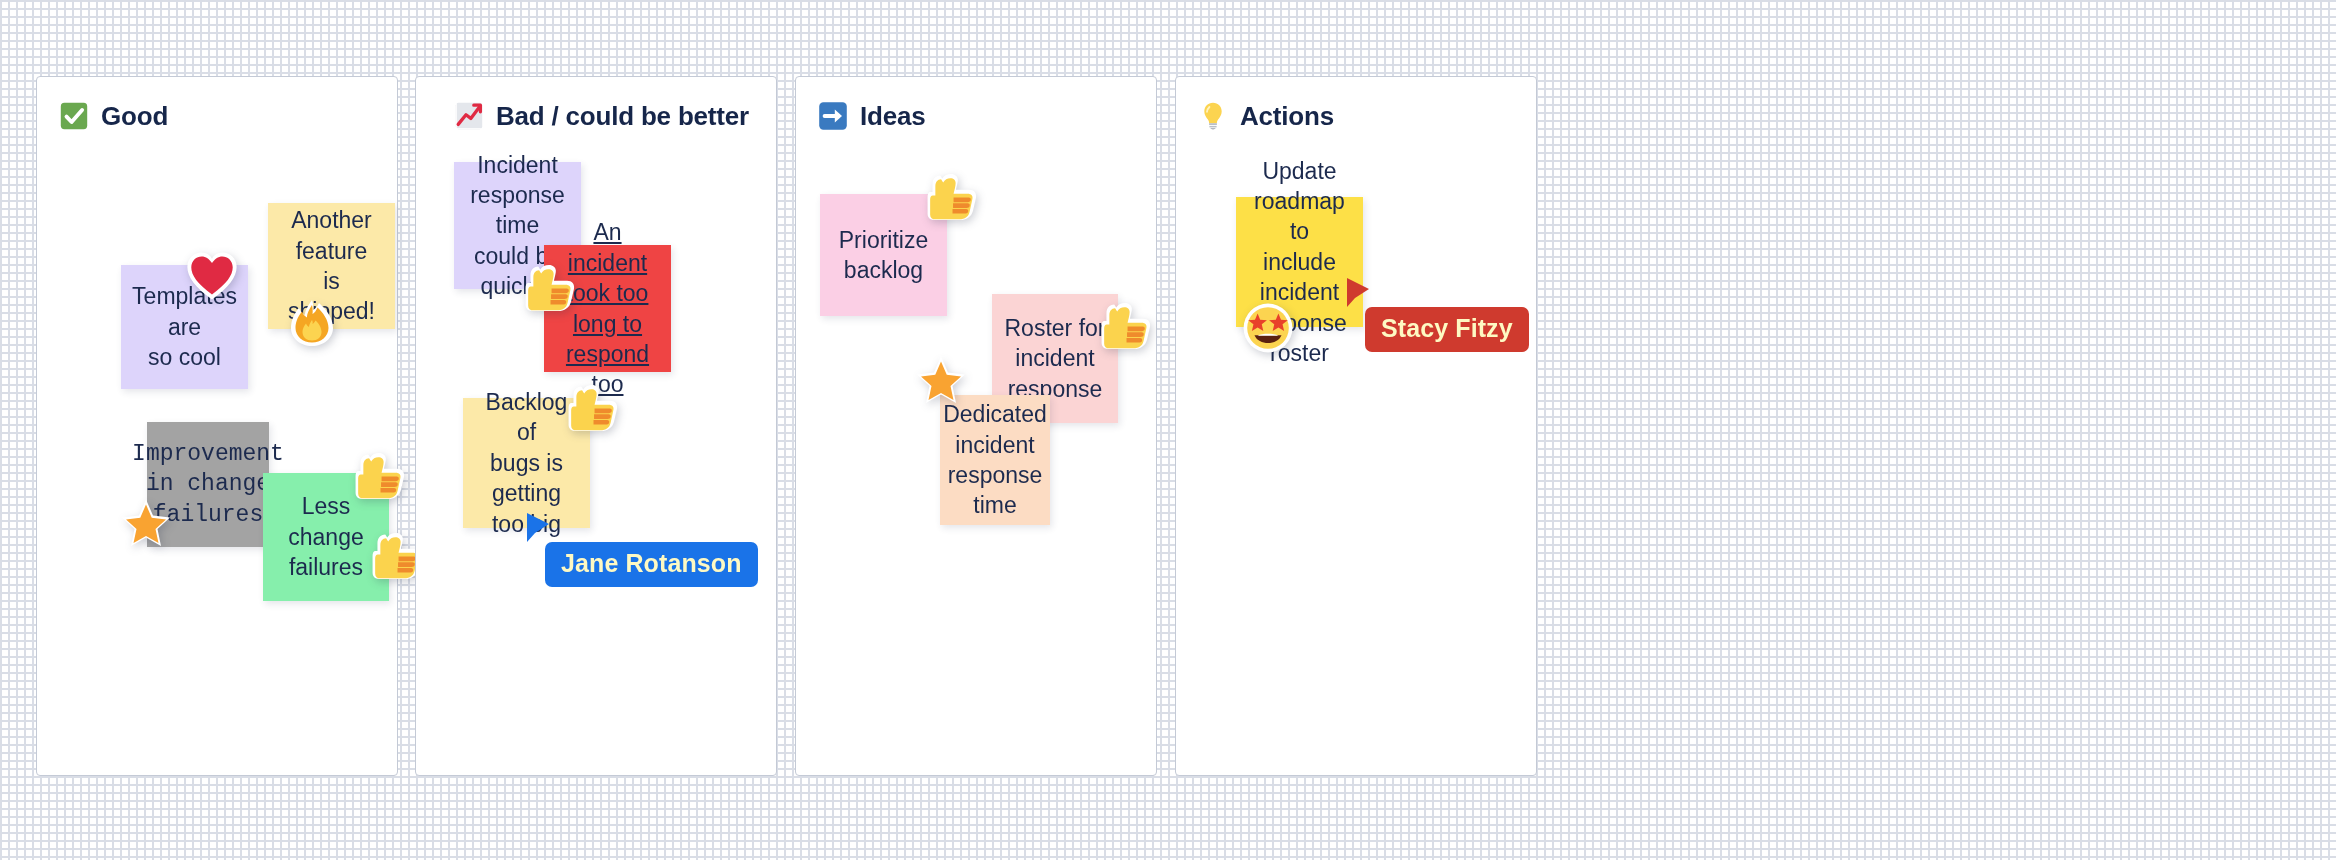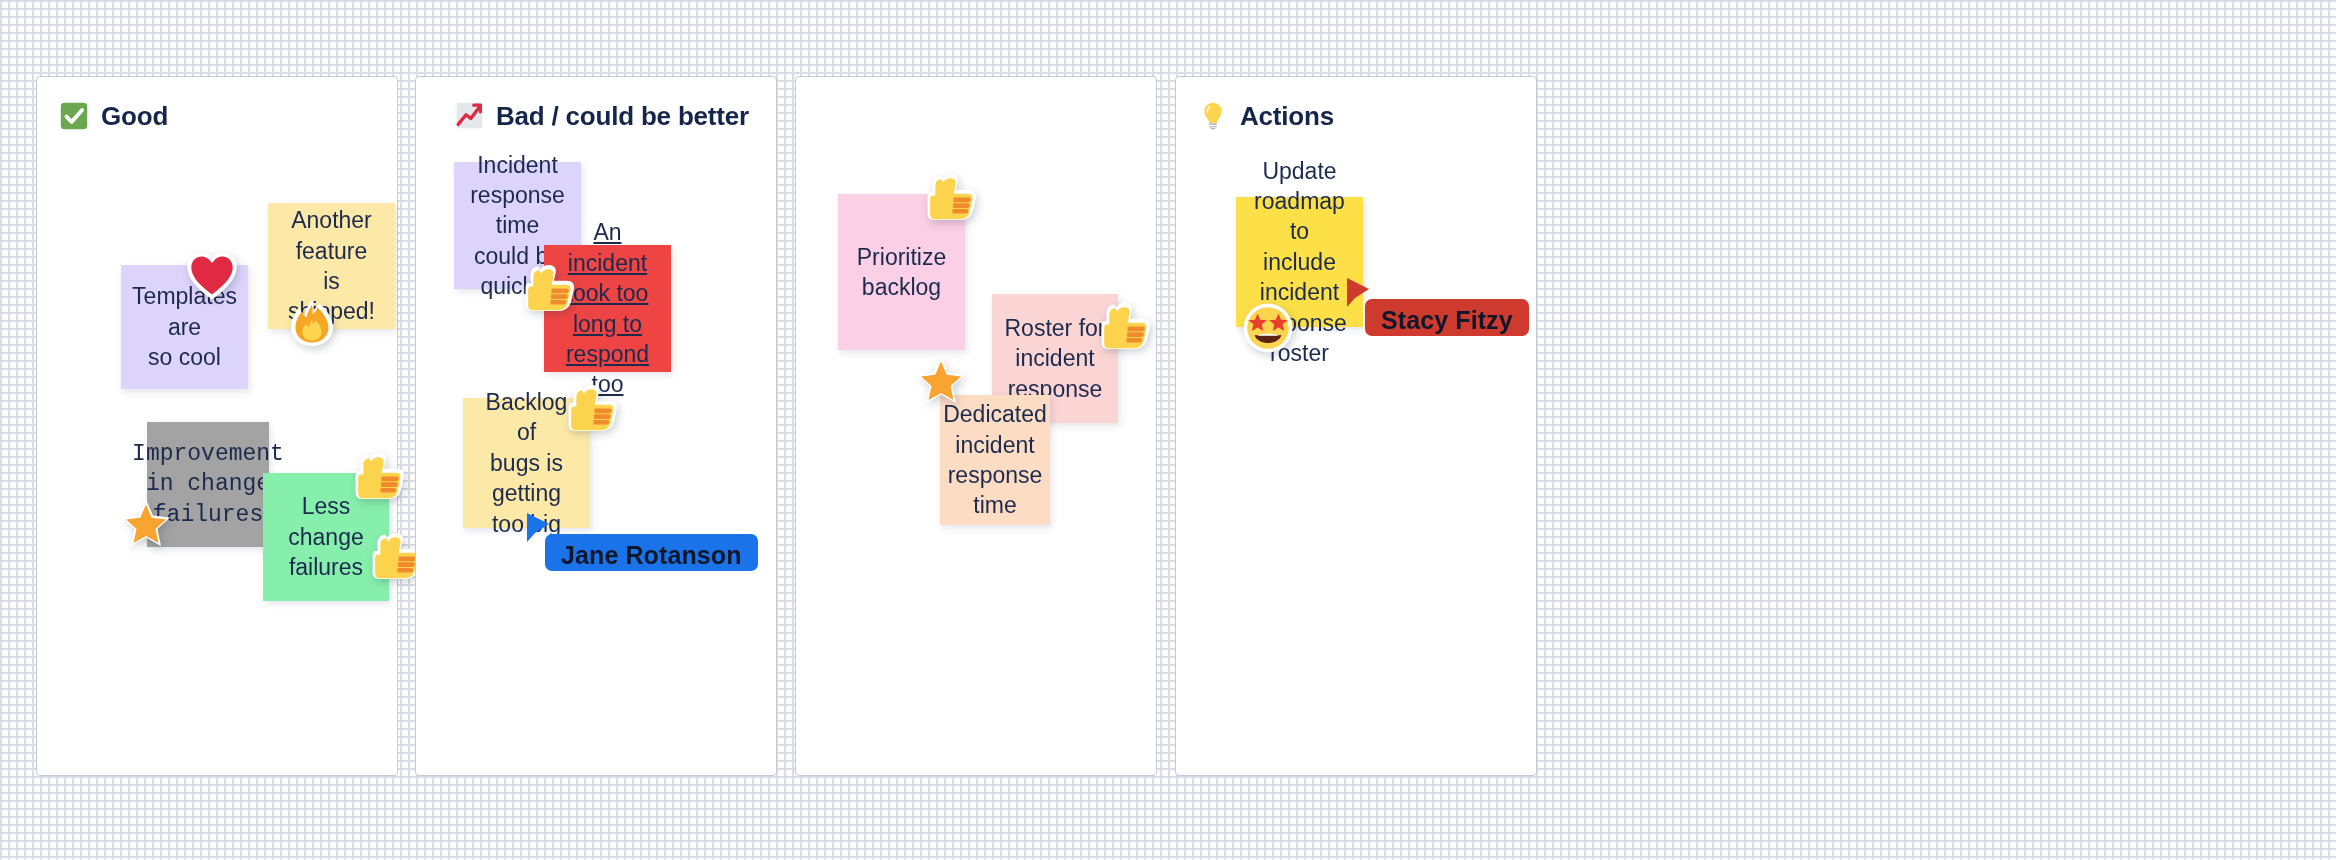--- a/index.html
+++ b/index.html
@@ -96,27 +96,28 @@
     filter: drop-shadow(2px 3px 4px rgba(30,40,70,0.22));
   }
   .sticker svg { width: 100%; height: 100%; display: block; }
 
   .cursor {
     position: absolute;
     pointer-events: none;
   }
   .cursor-label {
     position: absolute;
-    color: #0f172a;
+    color: #fef9c3;
     font-size: 25px;
     font-weight: bold;
-    padding: 7px 16px 1px 16px;
+    padding: 7px 16px 9px 16px;
     border-radius: 7px;
     white-space: nowrap;
     letter-spacing: 0.1px;
+    margin-top: 8px;
   }
 </style>
 </head>
 <body>
 
 <div id="board">
   <div id="gridv">
       <div class="gl-v" style="left: 205px;"></div>
       <div class="gl-v" style="left: 495px;"></div>
       <div class="gl-v" style="left: 785px;"></div>
@@ -220,21 +221,29 @@
           <svg viewBox="0 0 100 100" xmlns="http://www.w3.org/2000/svg">
             <path d="M26 6 C16 6 10 14 10 24 L10 40 L6 40 C2 40 0 44 0 50 L0 84 C0 92 5 97 13 97 L66 97 C80 97 90 90 93 78 L99 52 C101 42 95 35 85 35 L58 35 C60 27 62 20 62 15 C62 8 56 3 48 3 C40 3 34 6 30 12 Z" fill="#ffffff" transform="translate(3,1) scale(0.94)"></path>
             <path d="M29 14 C22 14 18 20 18 27 L18 45 L13 45 C10 45 8 48 8 52 L8 82 C8 88 12 91 18 91 L64 91 C75 91 82 86 84 76 L89 53 C91 46 87 42 80 42 L53 42 C55 34 57 26 57 21 C57 16 53 12 47 12 C41 12 36 15 33 20 Z" fill="#fbd34d"></path>
             <path d="M53 49 L82 49 C85 49 87 51 86 54 C86 57 83 58 80 58 L53 58 Z" fill="#ef8b2c"></path>
             <path d="M52 60 L80 60 C83 60 85 62 84 65 C84 68 81 69 78 69 L52 69 Z" fill="#ef8b2c"></path>
             <path d="M51 71 L77 71 C80 71 82 73 81 76 C81 79 78 80 75 80 L51 80 Z" fill="#ef8b2c"></path>
           </svg>
         </div>
       </div>
       <div class="column" style="left: 795px; width: 362px;">
-        <div class="note" style="left: 42px; top: 117px; width: 127px; height: 156px; background: rgb(251, 207, 229);">
+        <div class="col-header">
+          <div class="col-emoji"><svg viewBox="0 0 100 100" xmlns="http://www.w3.org/2000/svg">
+              <rect x="4" y="4" width="92" height="92" rx="14" fill="#3a7ac0"></rect>
+              <path d="M22 50 L64 50" stroke="#ffffff" stroke-width="13" stroke-linecap="round"></path>
+              <path d="M56 28 L80 50 L56 72 Z" fill="#ffffff"></path>
+            </svg></div>
+          <div class="col-title">Ideas</div>
+        </div>
+        <div class="note" style="left: 24px; top: 117px; width: 127px; height: 122px; background: rgb(251, 207, 229);">
           <span>Prioritize<br>backlog</span>
         </div>
         <div class="note" style="left: 196px; top: 217px; width: 126px; height: 129px; background: rgb(251, 212, 212);">
           <span>Roster for<br>incident<br>response</span>
         </div>
         <div class="note" style="left: 144px; top: 318px; width: 110px; height: 130px; background: rgb(252, 220, 195);">
           <span>Dedicated<br>incident<br>response time</span>
         </div>
         <div class="sticker" style="left: 130px; top: 95px; width: 52px; height: 52px;">
           <svg viewBox="0 0 100 100" xmlns="http://www.w3.org/2000/svg">

